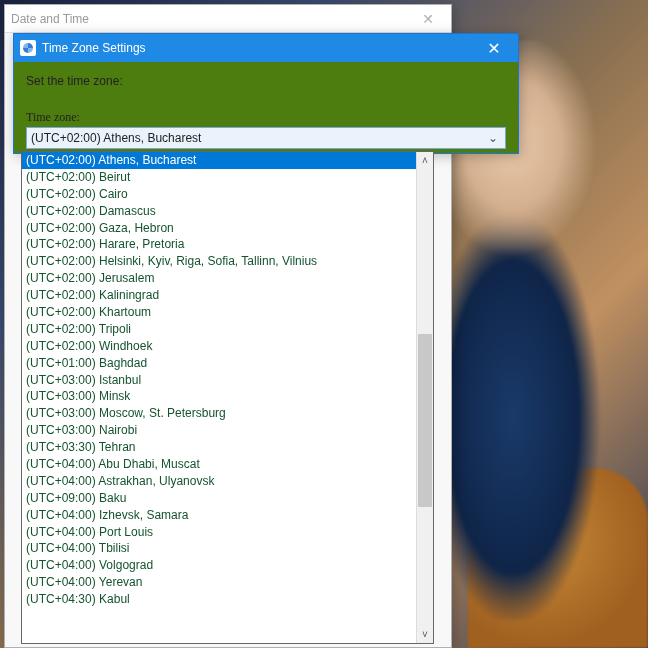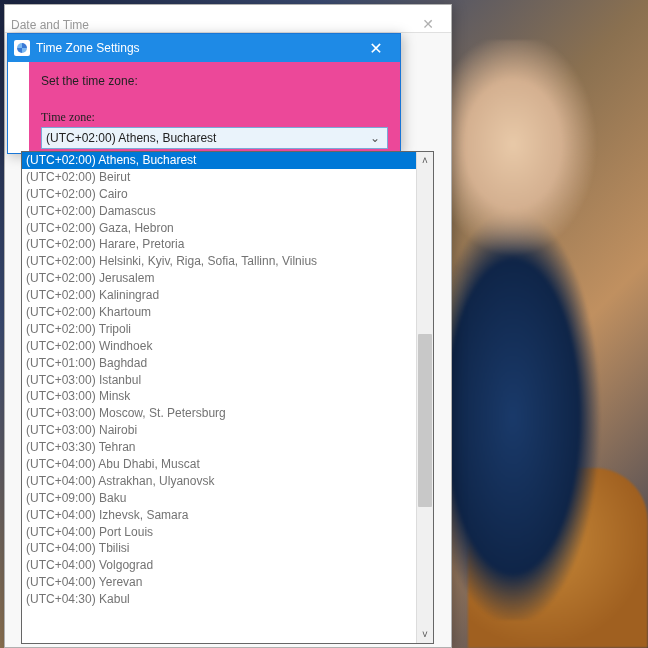--- a/index.html
+++ b/index.html
@@ -17,54 +17,54 @@
   .bg-rock { position: absolute; right: 0; bottom: 0; width: 180px; height: 180px;
     background: radial-gradient(circle at 40% 40%, #c88a3a, #a06020 70%); border-radius: 50% 30% 0 0; filter: blur(1px);}
   .bg-glow { position: absolute; right: 100px; top: 260px; width: 260px; height: 260px;
     background: radial-gradient(circle, rgba(255,250,220,0.9), rgba(255,230,150,0.3) 40%, transparent 70%); }
 
   .window { position: absolute; background: #fff; border: 1px solid #b0b0b0; box-shadow: 2px 2px 12px rgba(0,0,0,.25); }
   .parent-window { left: 4px; top: 4px; width: 448px; height: 644px; background:#f8f8f8; }
 
   .parent-titlebar {
     height: 28px; background: #fff; border-bottom: 1px solid #e0e0e0;
-    display: flex; align-items: flex-end; padding: 0 6px; color: #9a9a9a; font-size: 12px;
+    display: flex; align-items: center; padding: 0 6px; color: #9a9a9a; font-size: 12px;
   }
   .parent-titlebar .title { flex: 1; }
   .close-x { width: 34px; text-align: center; color: #b0b0b0; font-size: 14px; }
 
-  .child-window { left: 7px; top: 33px; width: 394px; height: auto; border: 1px solid #1976d6; }
+  .child-window { left: 13px; top: 33px; width: 506px; height: auto; border: 1px solid #1976d6; }
   .child-titlebar {
     height: 28px; background: #1e8ae6; display: flex; align-items: center; padding: 0 4px;
     color: #fff; font-size: 12px;
   }
   .titlebar-icon { width: 16px; height: 16px; margin: 0 6px 0 2px; position: relative; }
   .titlebar-icon::before { content:""; position:absolute; inset:0; background:#fff; border-radius:2px; }
   .titlebar-icon::after { content:""; position:absolute; left:3px; top:3px; width:10px; height:10px;
     background: conic-gradient(#3a7ad6 0 25%, #7ab8f0 0 50%, #3a7ad6 0 75%, #7ab8f0 0); border-radius:50%; }
   .child-titlebar .title { flex:1; }
   .child-close { width: 40px; height: 28px; display:flex; align-items:center; justify-content:center;
     color:#fff; font-size:16px; }
 
-  .child-body { padding: 12px 12px 4px 12px; font-size: 12px; color:#222; background:#ec4899;margin-left:21px;}
+  .child-body { padding: 12px 12px 4px 12px; font-size: 12px; color:#222; background:#4d7c0f;}
   .set-label { margin-bottom: 22px; }
   .tz-label { margin-bottom: 2px; font-family: Liberation Serif, serif; }
   .combo {
     width: 100%; height: 22px; border:1px solid #7aa8d8; background:#eaf3fb;
     display:flex; align-items:center; padding:0 4px; font-size:12px; position: relative;
   }
   .combo-text { flex:1; white-space:nowrap; overflow:hidden; }
   .combo-arrow { width:16px; text-align:center; color:#555; }
 
   .dropdown {
     position: absolute; left: 21px; top: 151px; width: 413px; height: 493px;
     background:#fff; border:1px solid #666; z-index: 50; display:flex;
   }
   .dd-list { flex:1; overflow:hidden; }
-  .dd-item { height: 16.9px; line-height:16.9px; padding: 0 4px; font-size:12px; color:#737373;
+  .dd-item { height: 16.9px; line-height:16.9px; padding: 0 4px; font-size:12px; color:#14532d;
     white-space:nowrap; overflow:hidden; }
   .dd-item.selected { background:#0078d7; color:#fff; }
   .dd-scroll { width:17px; background:#f0f0f0; border-left:1px solid #dcdcdc; position:relative; }
   .scroll-btn { height:17px; display:flex; align-items:center; justify-content:center; color:#555; font-size:10px;}
   .scroll-track { position:absolute; top:17px; bottom:17px; left:0; right:0; }
   .scroll-thumb { position:absolute; left:1px; right:1px; background:#c8c8c8; border-radius:1px; }
 </style>
 </head>
 <body>
 

